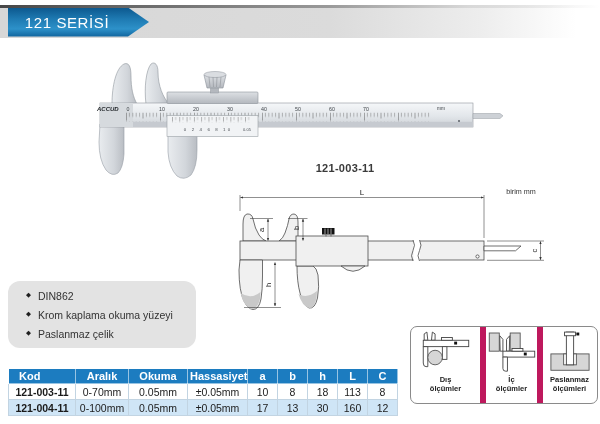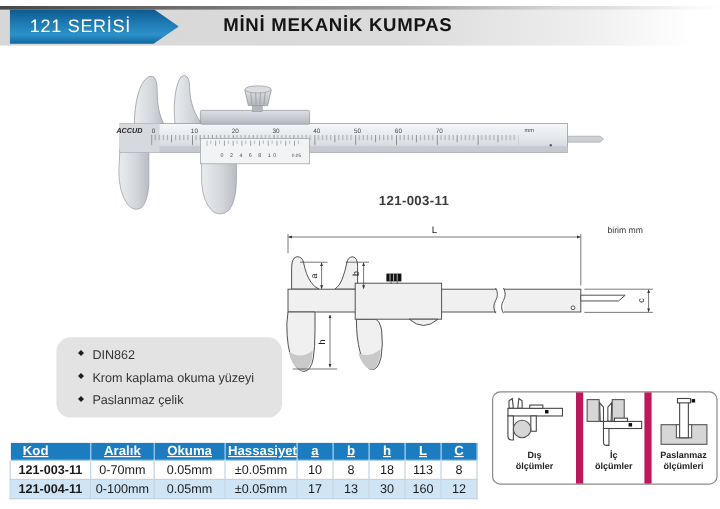--- a/index.html
+++ b/index.html
@@ -34,33 +34,33 @@
     position:absolute;left:285px;top:162px;width:120px;text-align:center;
     font-size:11px;font-weight:bold;color:#3a3a3a;letter-spacing:.3px;
   }
   
   .drawing-svg{position:absolute;left:228px;top:186px;}
   
   .features{
     position:absolute;left:8px;top:281px;width:188px;height:67px;
     background:var(--panel,#e3e3e3);border-radius:12px;
     display:flex;flex-direction:column;justify-content:center;gap:7px;
-    padding-left:18px;box-sizing:border-box;margin-left:39px;
+    padding-left:18px;box-sizing:border-box;
   }
   .feature-item{display:flex;align-items:center;gap:7px;font-size:10.5px;color:#333;}
   .feature-bullet{font-size:6.5px;color:#1f1f1f;line-height:1;}
   
   .spec-table{
     position:absolute;left:8px;top:368px;width:389px;
     border-collapse:collapse;table-layout:fixed;
     font-size:10.5px;color:#1c1c1c;border:1px solid #b3b3b3;
   }
   .spec-table th{
     background:var(--accent,#1c7cc0);color:#fff;font-size:11px;font-weight:bold;
-    height:14px;padding:0 2px;border:1px solid rgba(255,255,255,.55);text-align:center;text-decoration:underline;
+    height:14px;padding:0 2px;border:1px solid rgba(255,255,255,.55);text-align:center;
   }
   .spec-table th.col-kod{text-align:left;padding-left:10px;}
   .spec-table td{
     height:15px;padding:0 2px;text-align:center;border:1px solid #c2d4e2;background:#fff;
   }
   .spec-table tr.alt td{background:var(--row-alt,#cfe5f6);}
   .spec-table td.cell-kod{font-weight:bold;color:#1a1a1a;}
   
   .icon-box{
     position:absolute;left:410px;top:326px;width:188px;height:78px;
@@ -77,21 +77,20 @@
 </style>
 </head>
 <body>
 
 <div id="page">
 
   <div class="header-bar">
     <div class="series-banner">
       <span>121 SERİSİ</span>
     </div>
-    <div class="header-title">MİNİ MEKANİK KUMPAS</div>
   </div>
 
   <svg class="photo-svg" width="420" height="125" viewBox="90 55 420 125">
     <defs>
       <linearGradient id="beamGrad" x1="0" y1="0" x2="0" y2="1">
         <stop offset="0" stop-color="#f5f7f9"></stop>
           <stop offset=".55" stop-color="#e2e6ea"></stop>
           <stop offset="1" stop-color="#ccd0d5"></stop>
       </linearGradient>
       <linearGradient id="jawGrad" x1="0" y1="0" x2="1" y2="0">

